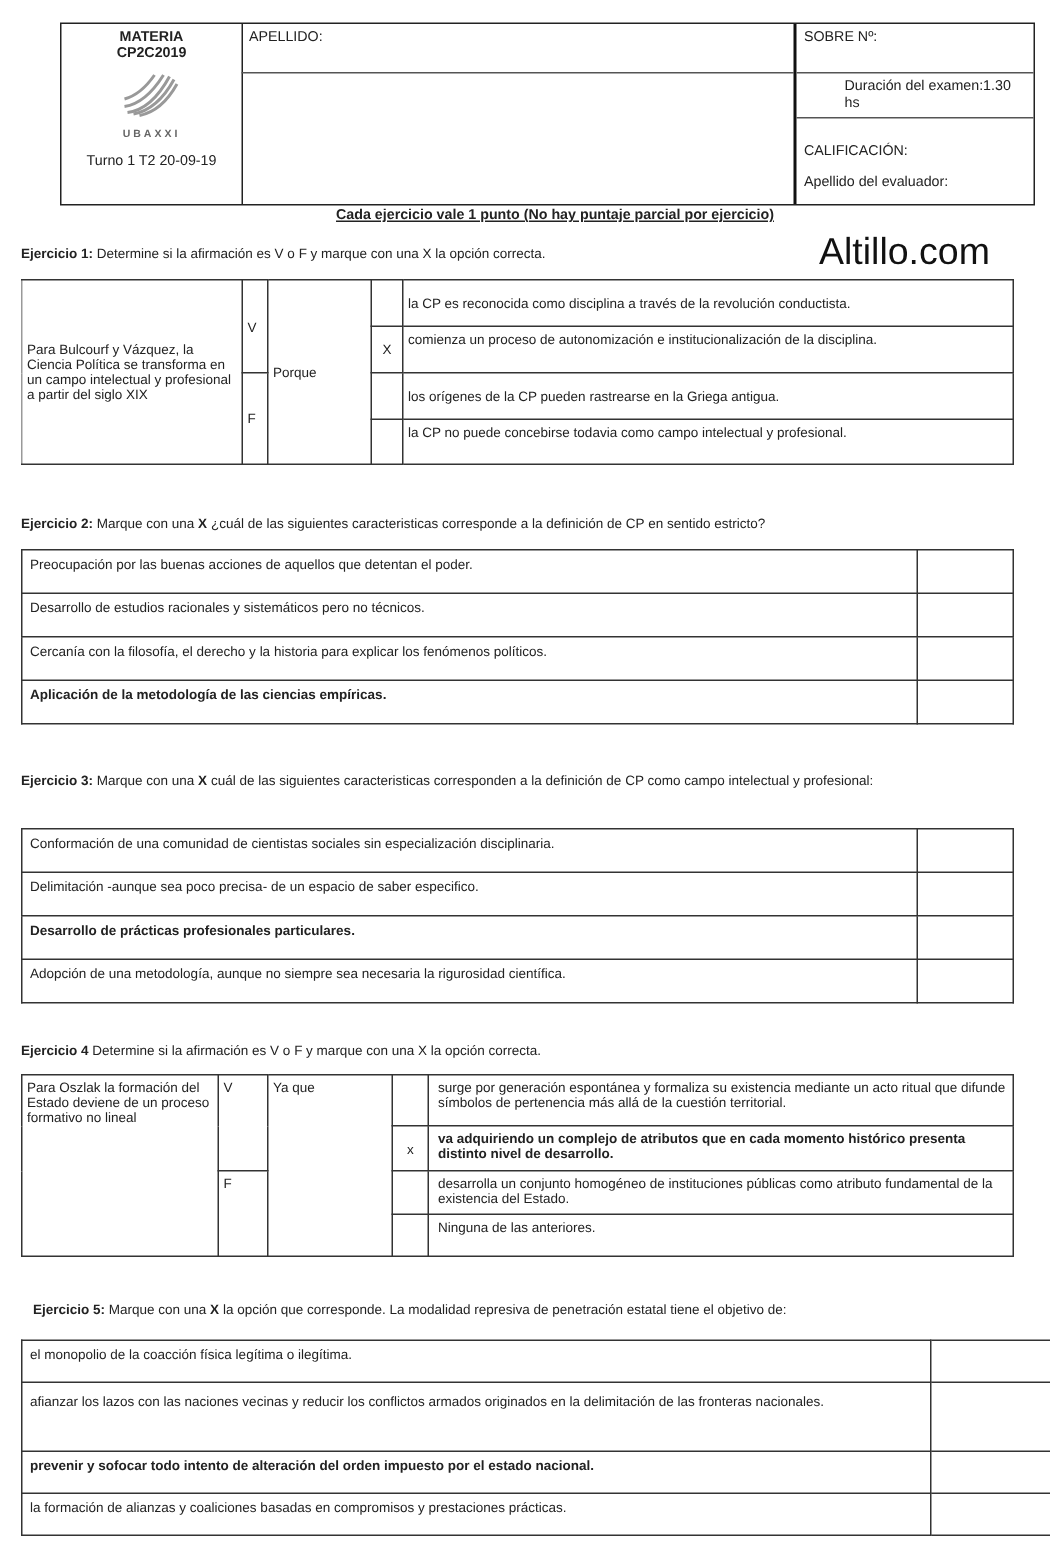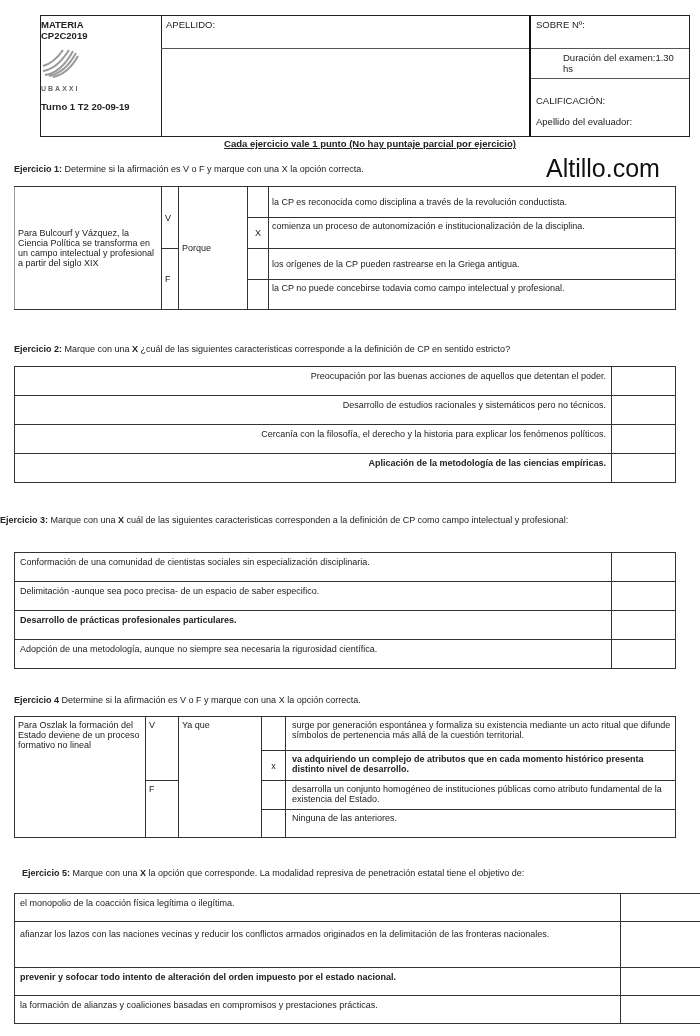--- a/index.html
+++ b/index.html
@@ -4,21 +4,21 @@
 <style>
   html, body { margin:0; padding:0; background:#ffffff; }
   body { width:700px; height:1036px; position:relative; overflow:hidden;
          font-family:"Liberation Sans", sans-serif; color:#222; font-size:9.5px; }
   .abs { position:absolute; }
   table { border-collapse:collapse; }
   td { vertical-align:top; padding:0; }
 
   
   .hdr { left:40px; top:15px; width:650px; height:122px; border:1.5px solid #222; box-sizing:border-box; }
-  .hdr .c1 { position:absolute; left:0; top:0; width:120px; height:100%; border-right:1.5px solid #222; font-size:9.5px; }
+  .hdr .c1 { position:absolute; left:0; top:0; width:120px; height:100%; border-right:1.5px solid #222; text-align:center; font-size:9.5px; }
   .hdr .c2 { position:absolute; left:120px; top:0; width:368px; height:100%; }
   .hdr .c3 { position:absolute; left:488px; top:0; right:0; height:100%; border-left:2.5px solid #111; }
   .hrow { position:absolute; left:0; right:0; border-bottom:1px solid #555; padding:3px 5px; box-sizing:border-box; font-size:9.5px; }
   .logo { width:40px; height:34px; margin:6px auto 2px; }
   .ubaxxi { font-size:7px; letter-spacing:2px; color:#666; font-weight:bold; }
 
   .title { left:0; width:740px; top:138px; text-align:center; font-weight:bold; text-decoration:underline; font-size:9.5px; }
   .watermark { left:546px; top:154px; font-size:25px; color:#111; font-family:"Liberation Sans", sans-serif; }
   .q { font-size:9px; }
   .q b { font-weight:bold; }
@@ -38,21 +38,21 @@
     <svg class="logo" viewBox="0 0 40 34">
       <g fill="none" stroke="#999" stroke-width="2">
         <path d="M4 28 Q20 26 32 4"></path>
         <path d="M8 29 Q24 26 35 6"></path>
         <path d="M12 30 Q27 27 37 9"></path>
         <path d="M2 24 Q16 22 28 3"></path>
         <path d="M2 19 Q13 16 22 3"></path>
       </g>
     </svg>
     <div class="ubaxxi">UBAXXI</div>
-    <div style="font-weight:bold;margin-top:9px;">Turno 1 T2  20-09-19</div>
+    <div style="font-weight:normal;margin-top:9px;">Turno 1 T2  20-09-19</div>
   </div>
   <div class="c2">
     <div class="hrow" style="top:0;height:33px;"><span>APELLIDO:</span></div>
   </div>
   <div class="c3">
     <div class="hrow" style="top:0;height:33px;"><span>SOBRE Nº:</span></div>
     <div class="hrow" style="top:33px;height:30px;padding-left:32px;"><span>Duración del examen:1.30 hs</span></div>
     <div class="hrow" style="top:63px;height:57px;border-bottom:none;padding-top:16px;">
       <div>CALIFICACIÓN:</div>
       <div style="margin-top:10px;">Apellido del evaluador:</div>
@@ -87,42 +87,42 @@
   <tr style="height:30px;">
     <td class="ans"></td>
     <td>la CP no puede concebirse todavia como campo intelectual y profesional.</td>
   </tr>
 </tbody>
   </table>
 
 <div class="abs q" style="left:14px;top:344px;">
   <b>Ejercicio 2:</b><span> Marque con una </span><b>X</b><span> ¿cuál de las siguientes caracteristicas corresponde a la definición de CP en sentido estricto?</span>
 </div>
-<table class="abs grid opt" style="left:14px;top:366px;width:662px;text-align:right;">
+<table class="abs grid opt" style="left:14px;top:366px;width:662px;">
   <tbody>
       <tr style="height:29px;">
         <td class="txt">Preocupación por las buenas acciones de aquellos que detentan el poder.</td>
         <td class="ans" style="width:57px;"></td>
       </tr>
   <tr style="height:29px;">
         <td class="txt">Desarrollo de estudios racionales y sistemáticos pero no técnicos.</td>
         <td class="ans"></td>
       </tr>
   <tr style="height:29px;">
         <td class="txt">Cercanía con la filosofía, el derecho y la historia para explicar los fenómenos políticos.</td>
         <td class="ans"></td>
       </tr>
   <tr style="height:29px;">
         <td class="txt bold">Aplicación de la metodología de las ciencias empíricas.</td>
         <td class="ans"></td>
       </tr>
 </tbody>
   </table>
 
-<div class="abs q" style="left:0;top:512px;width:640px;line-height:17px;">
+<div class="abs q" style="left:14px;top:512px;width:640px;line-height:17px;">
   <b>Ejercicio 3:</b><span> Marque con una </span><b>X</b><span> cuál de las siguientes caracteristicas corresponden a la definición de CP como campo intelectual y profesional:</span>
 </div>
 <table class="abs grid opt" style="left:14px;top:552px;width:662px;">
   <tbody>
       <tr style="height:29px;margin-left:12px;">
         <td class="txt">Conformación de una comunidad de cientistas sociales sin especialización disciplinaria.</td>
         <td class="ans" style="width:57px;"></td>
       </tr>
   <tr style="height:29px;">
         <td class="txt">Delimitación -aunque sea poco precisa- de un espacio de saber especifico.</td>

